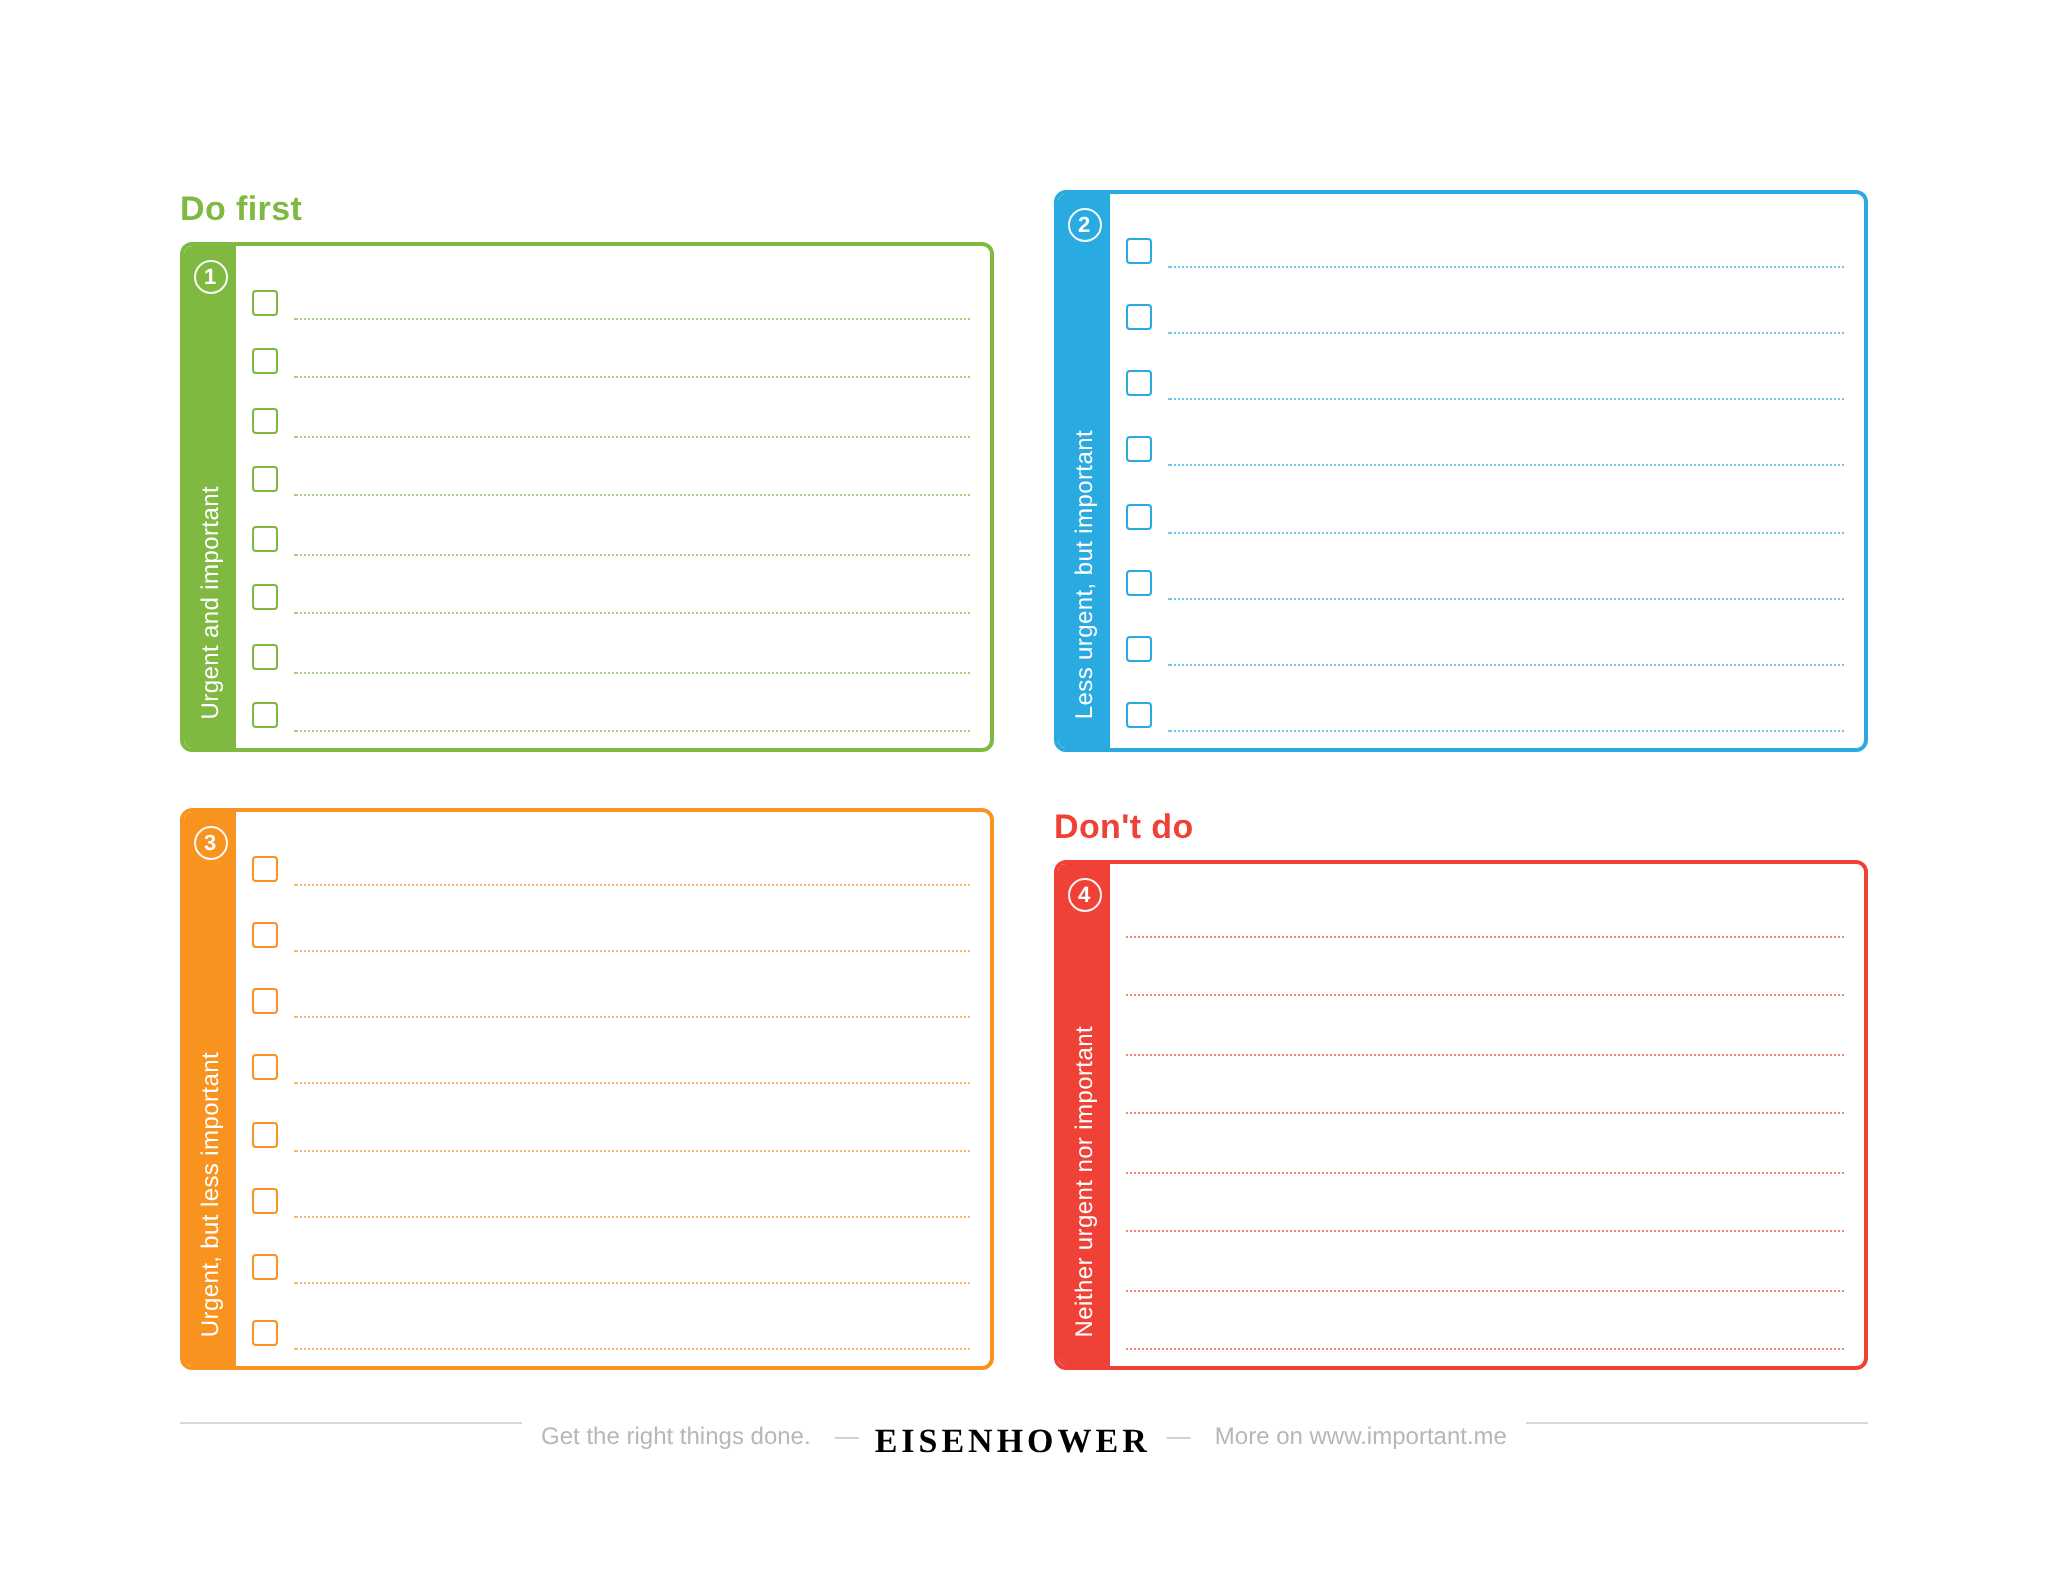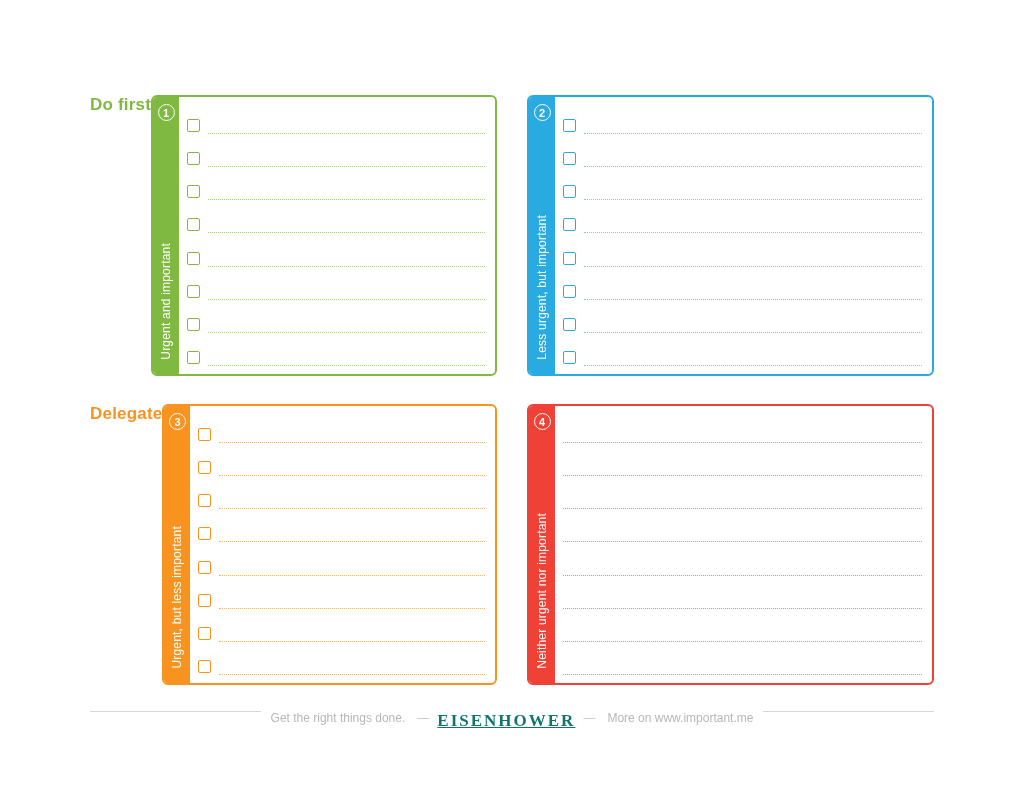--- a/index.html
+++ b/index.html
@@ -11,21 +11,21 @@
     padding: 95px 90px 40px 90px;
     position: relative;
   }
   .grid {
     display: grid;
     grid-template-columns: 1fr 1fr;
     grid-template-rows: 1fr 1fr;
     gap: 28px 30px;
     height: 590px;
   }
-  .quad { display: flex; }
+  .quad { display: flex; flex-direction: column; }
   .quad-title {
     font-size: 17px;
     font-weight: 700;
     margin-bottom: 6px;
     letter-spacing: .2px;
   }
   .card {
     flex: 1;
     display: flex;
     border: 2px solid;
@@ -102,23 +102,22 @@
   .footer .rule {
     flex: 1;
     border-top: 1px solid #d8d8d8;
   }
   .footer .txt { padding: 0 10px; white-space: nowrap; }
   .footer .brand {
     font-family: Georgia, "Times New Roman", serif;
     font-weight: 700;
     font-size: 17px;
     letter-spacing: 2px;
-    color: #0f766e;
+    color: #000000;
     padding: 0 6px;
-    text-decoration: underline;
   }
   .footer .dash { color: #c8c8c8; padding: 0 2px; }
 
   
   .q1 { --c:#7fb942; }
   .q2 { --c:#29abe2; }
   .q3 { --c:#f7931e; }
   .q4 { --c:#ef4136; }
   .quad-title { color: var(--c); }
   .card { border-color: var(--c); }
@@ -209,21 +208,20 @@
             <span class="line"></span>
           </div>
           <div class="row">
             <span class="chk"></span>
             <span class="line"></span>
           </div>
         </div>
       </div>
     </div>
     <div class="quad q3">
-      <div class="quad-title">Delegate</div>
       <div class="card">
         <div class="sidebar">
           <div class="circ-num">3</div>
           <div class="vlabel">Urgent, but less important</div>
         </div>
         <div class="body">
           <div class="row">
             <span class="chk"></span>
             <span class="line"></span>
           </div>
@@ -252,20 +250,21 @@
             <span class="line"></span>
           </div>
           <div class="row">
             <span class="chk"></span>
             <span class="line"></span>
           </div>
         </div>
       </div>
     </div>
     <div class="quad q4">
+      <div class="quad-title">Don't do</div>
       <div class="card">
         <div class="sidebar">
           <div class="circ-num">4</div>
           <div class="vlabel">Neither urgent nor important</div>
         </div>
         <div class="body">
           <div class="row-plain"></div>
           <div class="row-plain"></div>
           <div class="row-plain"></div>
           <div class="row-plain"></div>

